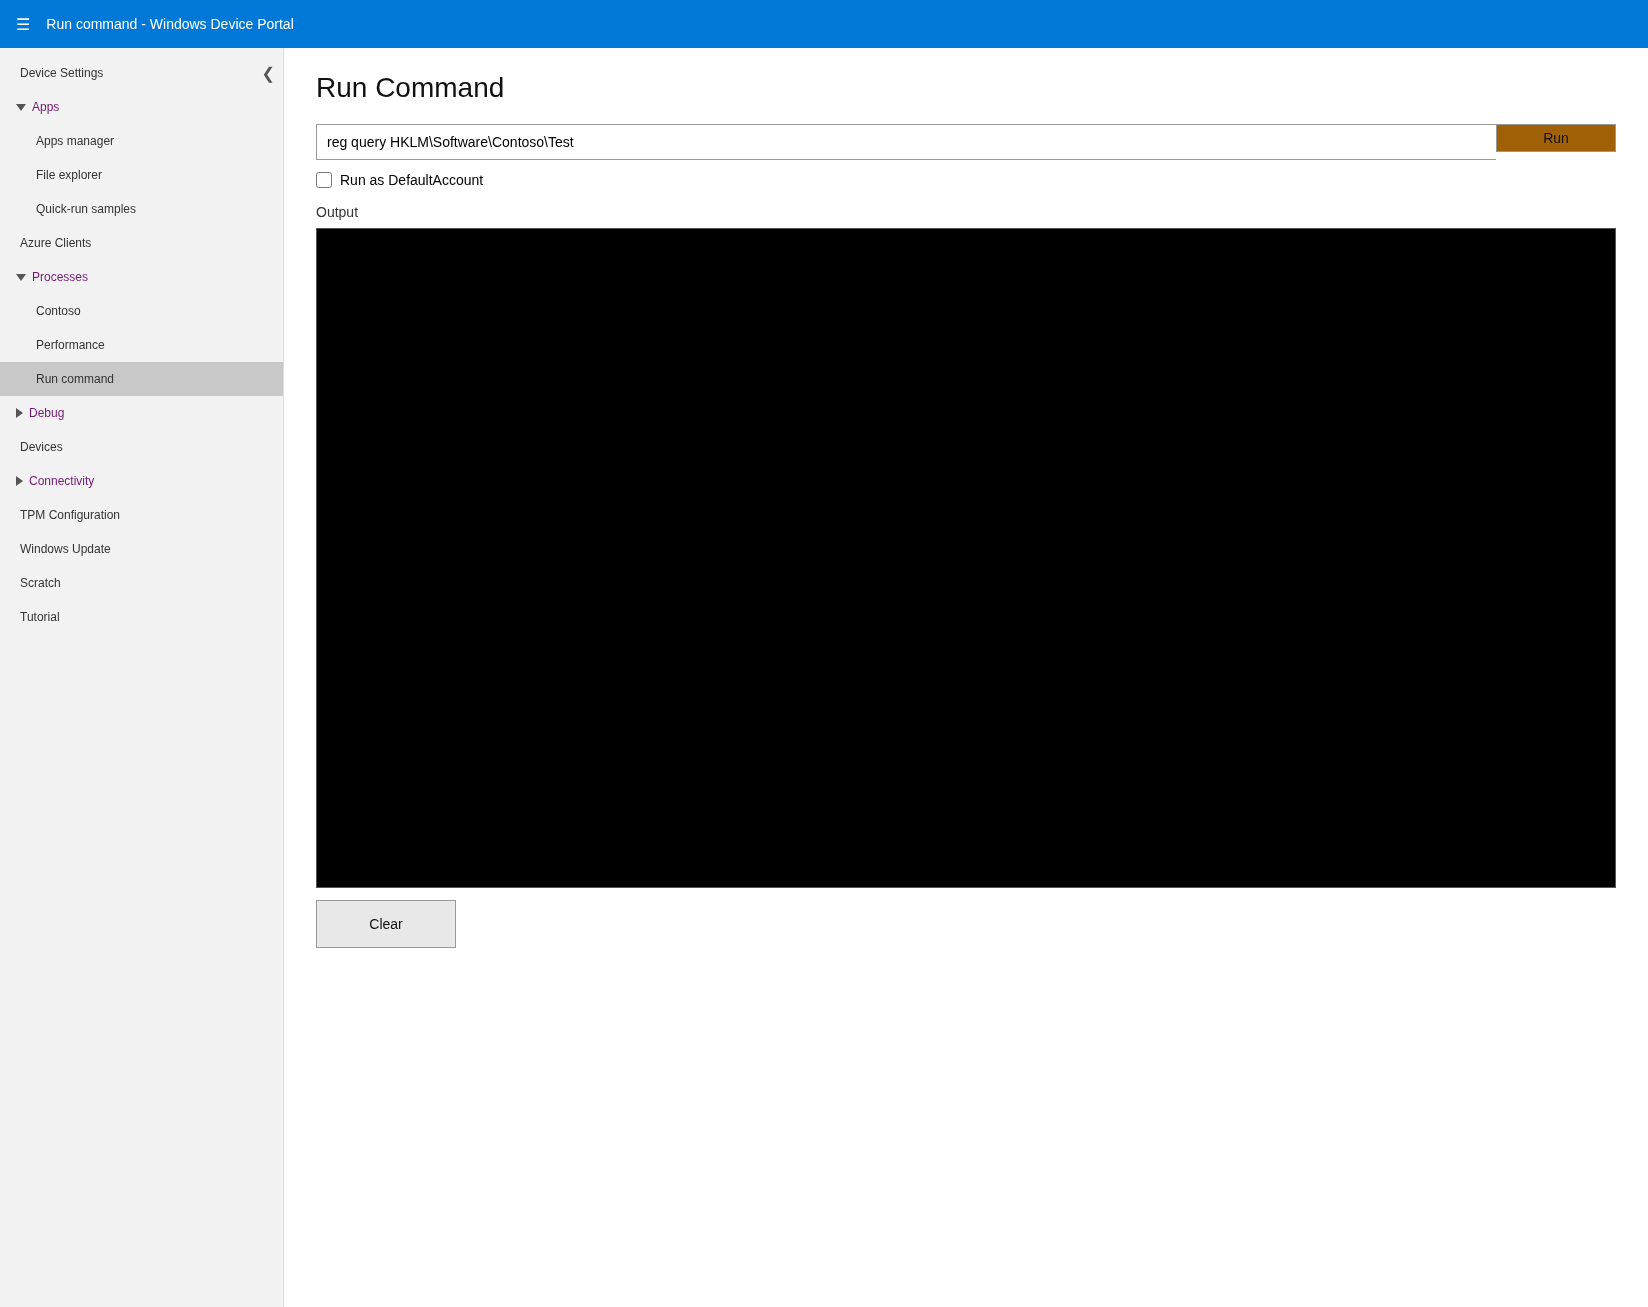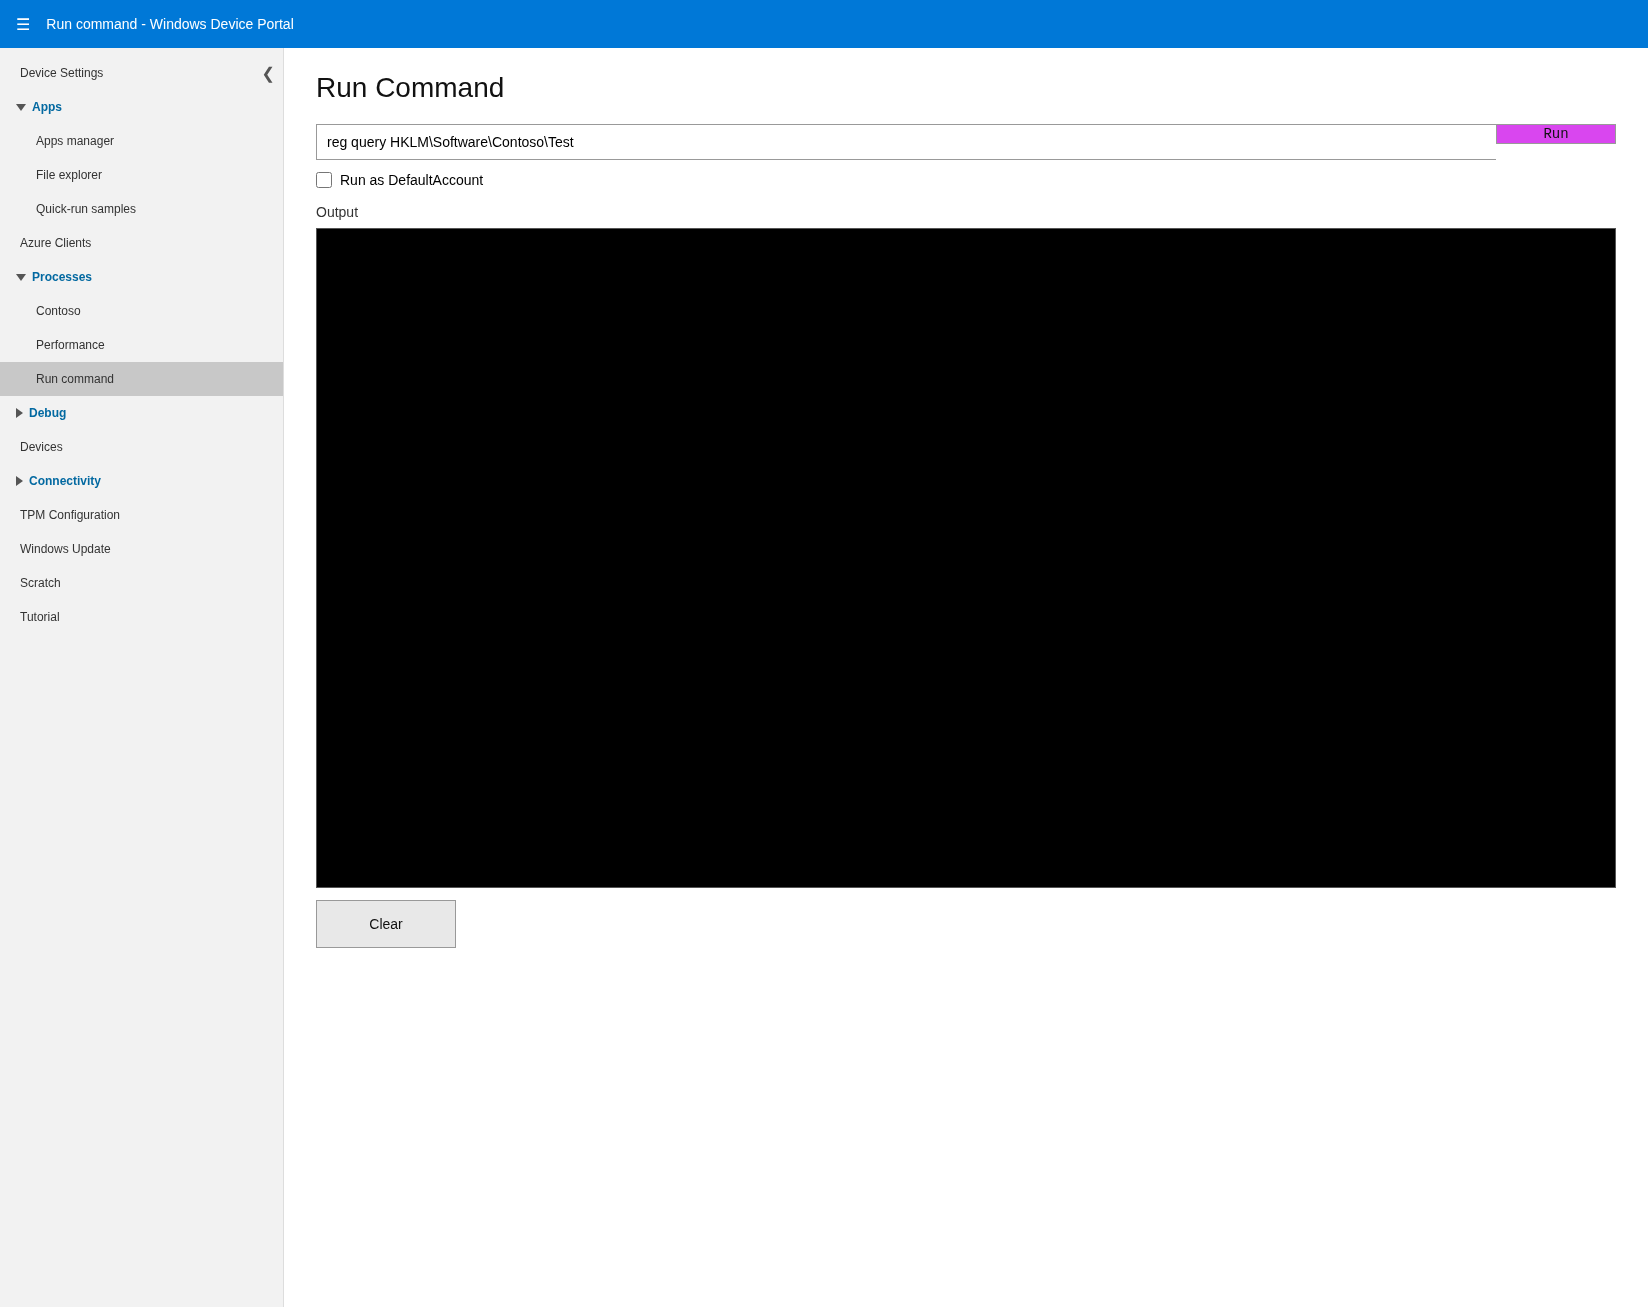--- a/index.html
+++ b/index.html
@@ -59,22 +59,22 @@
       font-size: 12px;
       display: flex;
       align-items: center;
       gap: 6px;
     }
     .sidebar-item.active {
       background: #c8c8c8;
       font-weight: 400;
     }
     .sidebar-item.section-header {
-      font-weight: 700;
-      color: #0369a1;
+      font-weight: 400;
+      color: #701a75;
       padding-left: 16px;
     }
     .sidebar-item.sub-item {
       padding-left: 36px;
       font-weight: 400;
     }
     .triangle-right { display: inline-block; width: 0; height: 0; border-top: 5px solid transparent; border-bottom: 5px solid transparent; border-left: 7px solid #555; }
     .triangle-down { display: inline-block; width: 0; height: 0; border-left: 5px solid transparent; border-right: 5px solid transparent; border-top: 7px solid #555; }
 
     
@@ -100,27 +100,26 @@
       flex: 1;
       height: 36px;
       border: 1px solid #999;
       padding: 0 10px;
       font-size: 14px;
       outline: none;
       border-right: none;
     }
     .run-button {
       width: 120px;
-      height: 20px;
-      background: #d946ef;
+      height: 28px;
+      background: #a16207;
       border: 1px solid #999;
       cursor: pointer;
       font-size: 14px;
       color: #111;
-      font-family: Liberation Mono, monospace;
     }
 
     .checkbox-row {
       display: flex;
       gap: 8px;
       margin-bottom: 16px;
     }
     .checkbox-row input[type="checkbox"] {
       width: 16px;
       height: 16px;

